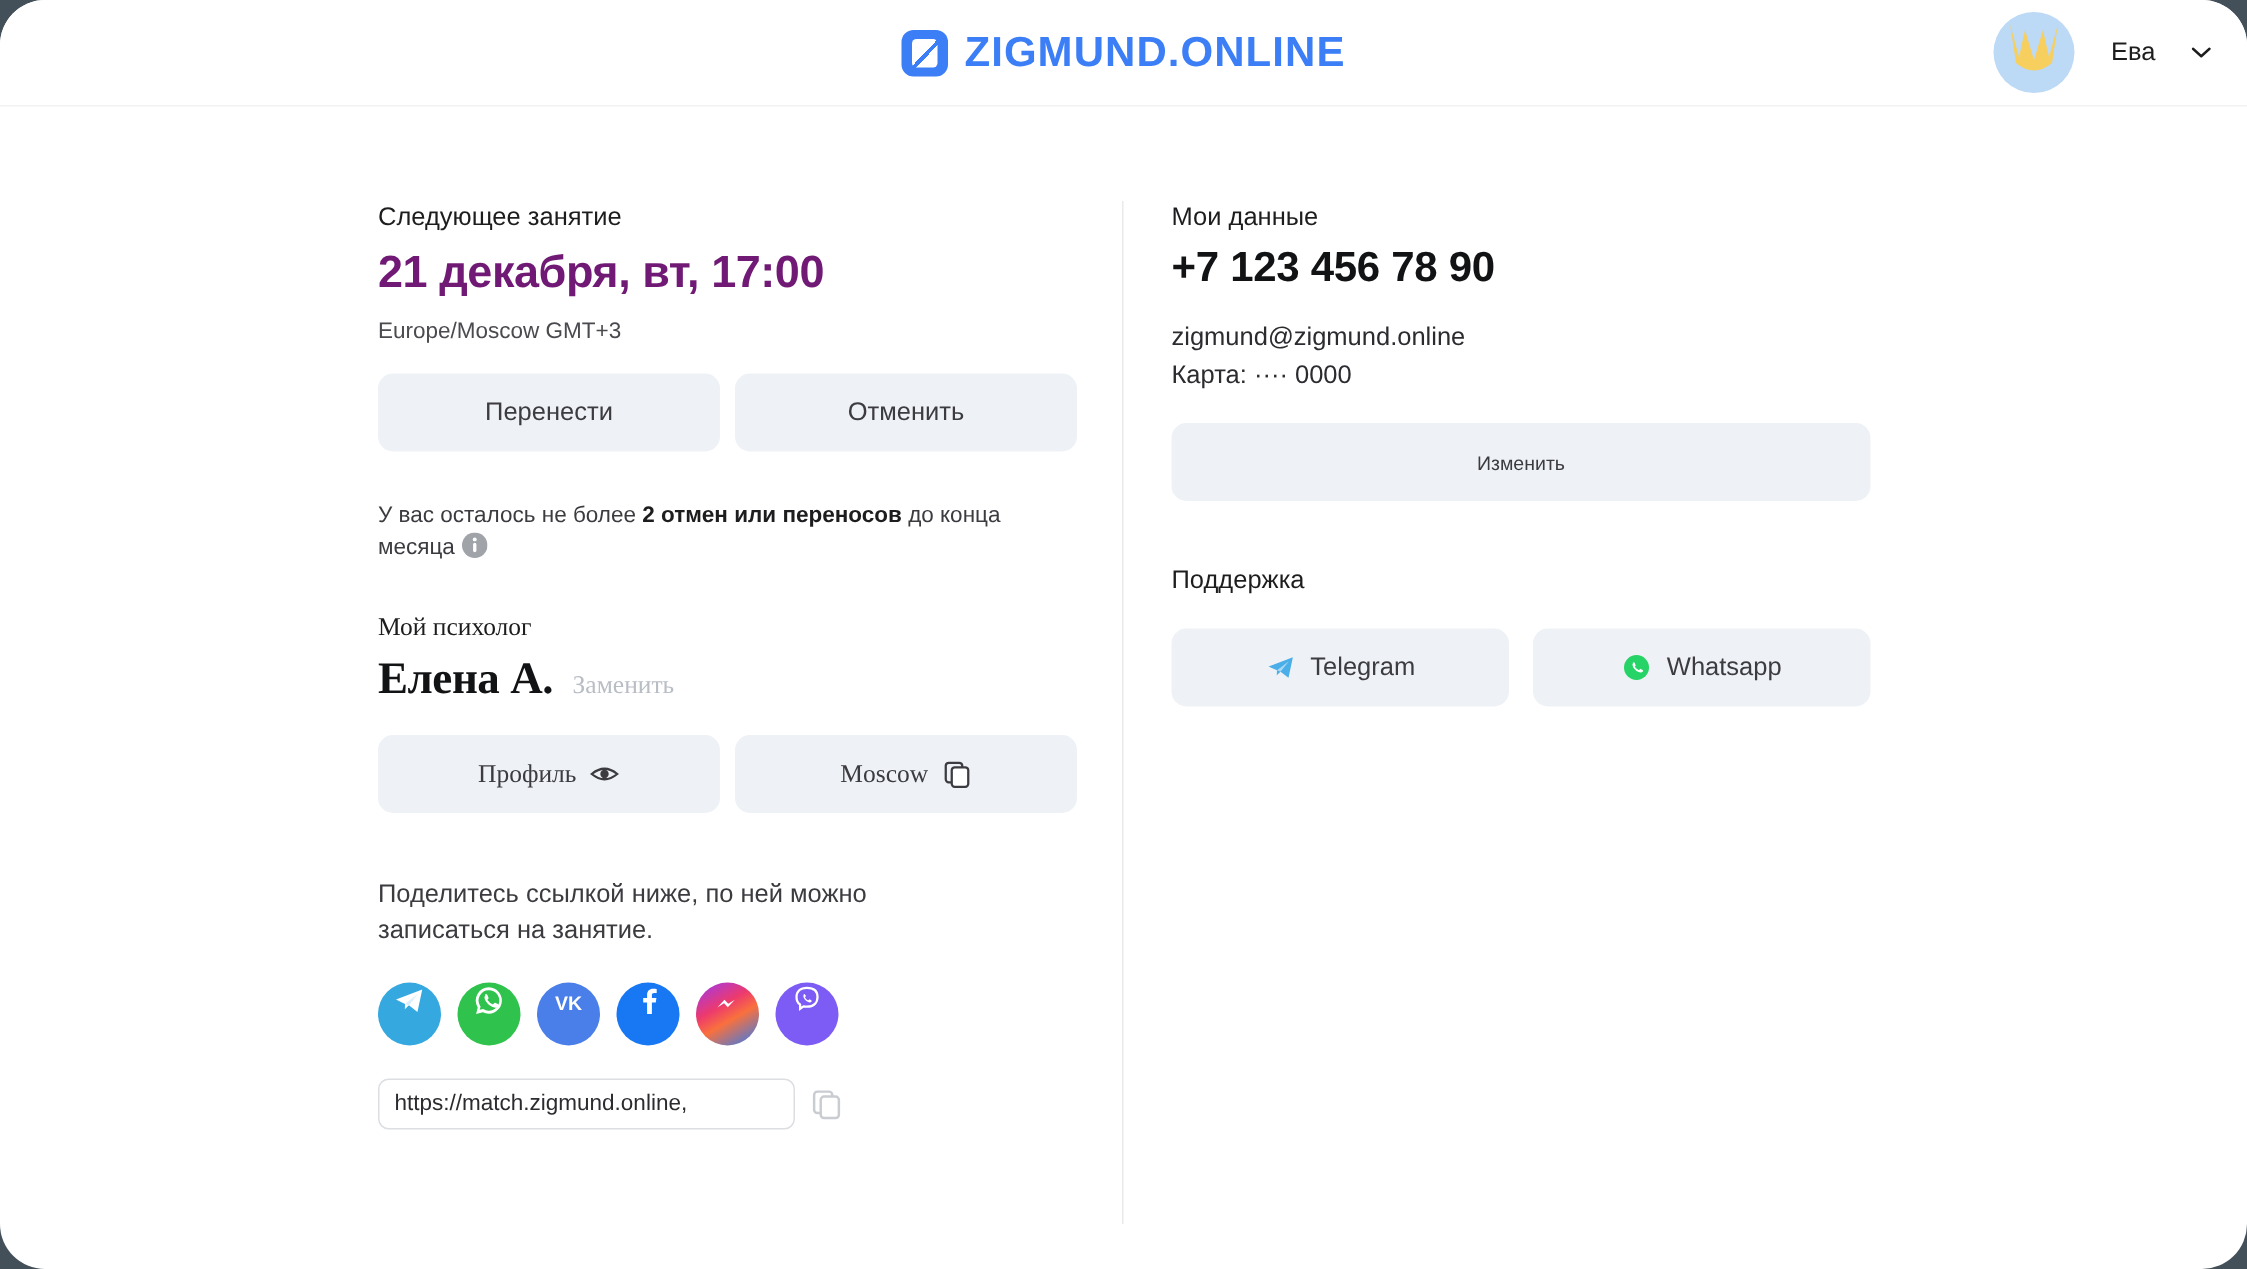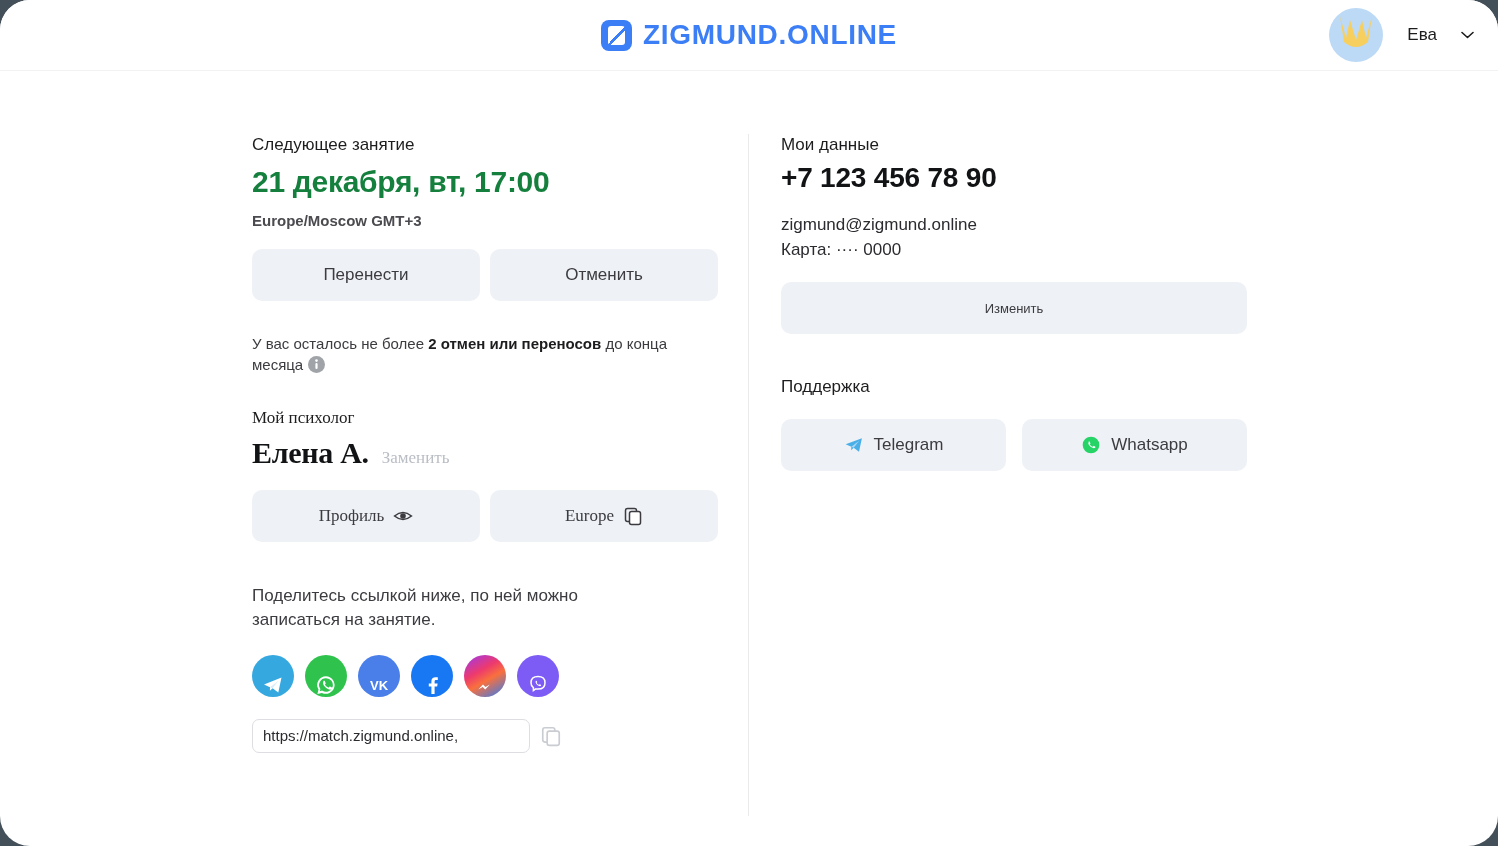--- a/index.html
+++ b/index.html
@@ -147,31 +147,30 @@
   
   .label {
     font-size: 17px;
     color: #1d1d1f;
     line-height: 1.3;
   }
 
   .big {
     font-size: 30px;
     font-weight: 700;
-    color: #15803d;
+    color: #701a75;
     letter-spacing: -0.3px;
     line-height: 1.25;
     margin-top: 7px;
   }
 
   .sub {
     font-size: 15px;
     color: #4a4a4f;
     margin-top: 11px;
-    font-weight: bold;
   }
 
   
   .btn-row {
     display: flex;
     gap: 10px;
     margin-top: 20px;
   }
 
   .btn {
@@ -269,21 +268,21 @@
 
   .social-row {
     display: flex;
     gap: 11px;
     margin-top: 22px;
   }
   .social {
     width: 42px; height: 42px;
     border-radius: 50%;
     display: flex;
-    align-items: flex-end;
+    align-items: flex-start;
     justify-content: center;
     cursor: pointer;
     flex: none;
   }
   .s-telegram  { background: #35a8df; }
   .s-whatsapp  { background: #2fc24d; }
   .s-vk        { background: #4a7ee8; }
   .s-facebook  { background: #1877f2; }
   .s-messenger { background: linear-gradient(150deg, #9b38f2 0%, #ed3a6d 38%, #f9703d 58%, #2a7cf8 100%); }
   .s-viber     { background: #7d5cf5; }
@@ -412,21 +411,21 @@
 
         <div class="btn-row">
           <button class="btn">
             <span>Профиль</span>
             <svg class="ico" viewBox="0 0 20 20">
               <path d="M1.5 10 Q10 3 18.5 10 Q10 17 1.5 10 Z" fill="none" stroke="#3b3b40" stroke-width="1.5"></path>
               <circle cx="10" cy="10" r="2.8" fill="#3b3b40"></circle>
             </svg>
           </button>
           <button class="btn">
-            <span>Europe</span>
+            <span>Moscow</span>
             <svg class="ico" viewBox="0 0 20 20">
               <rect x="2.5" y="2.5" width="11" height="13" rx="2" fill="none" stroke="#3b3b40" stroke-width="1.5"></rect>
               <rect x="6.5" y="5.5" width="11" height="13" rx="2" fill="#ffffff" stroke="#3b3b40" stroke-width="1.5"></rect>
             </svg>
           </button>
         </div>
       </div>
 
       <div class="ref-block">
         <div class="ref-desc">Поделитесь ссылкой ниже, по ней можно записаться на занятие.</div>

